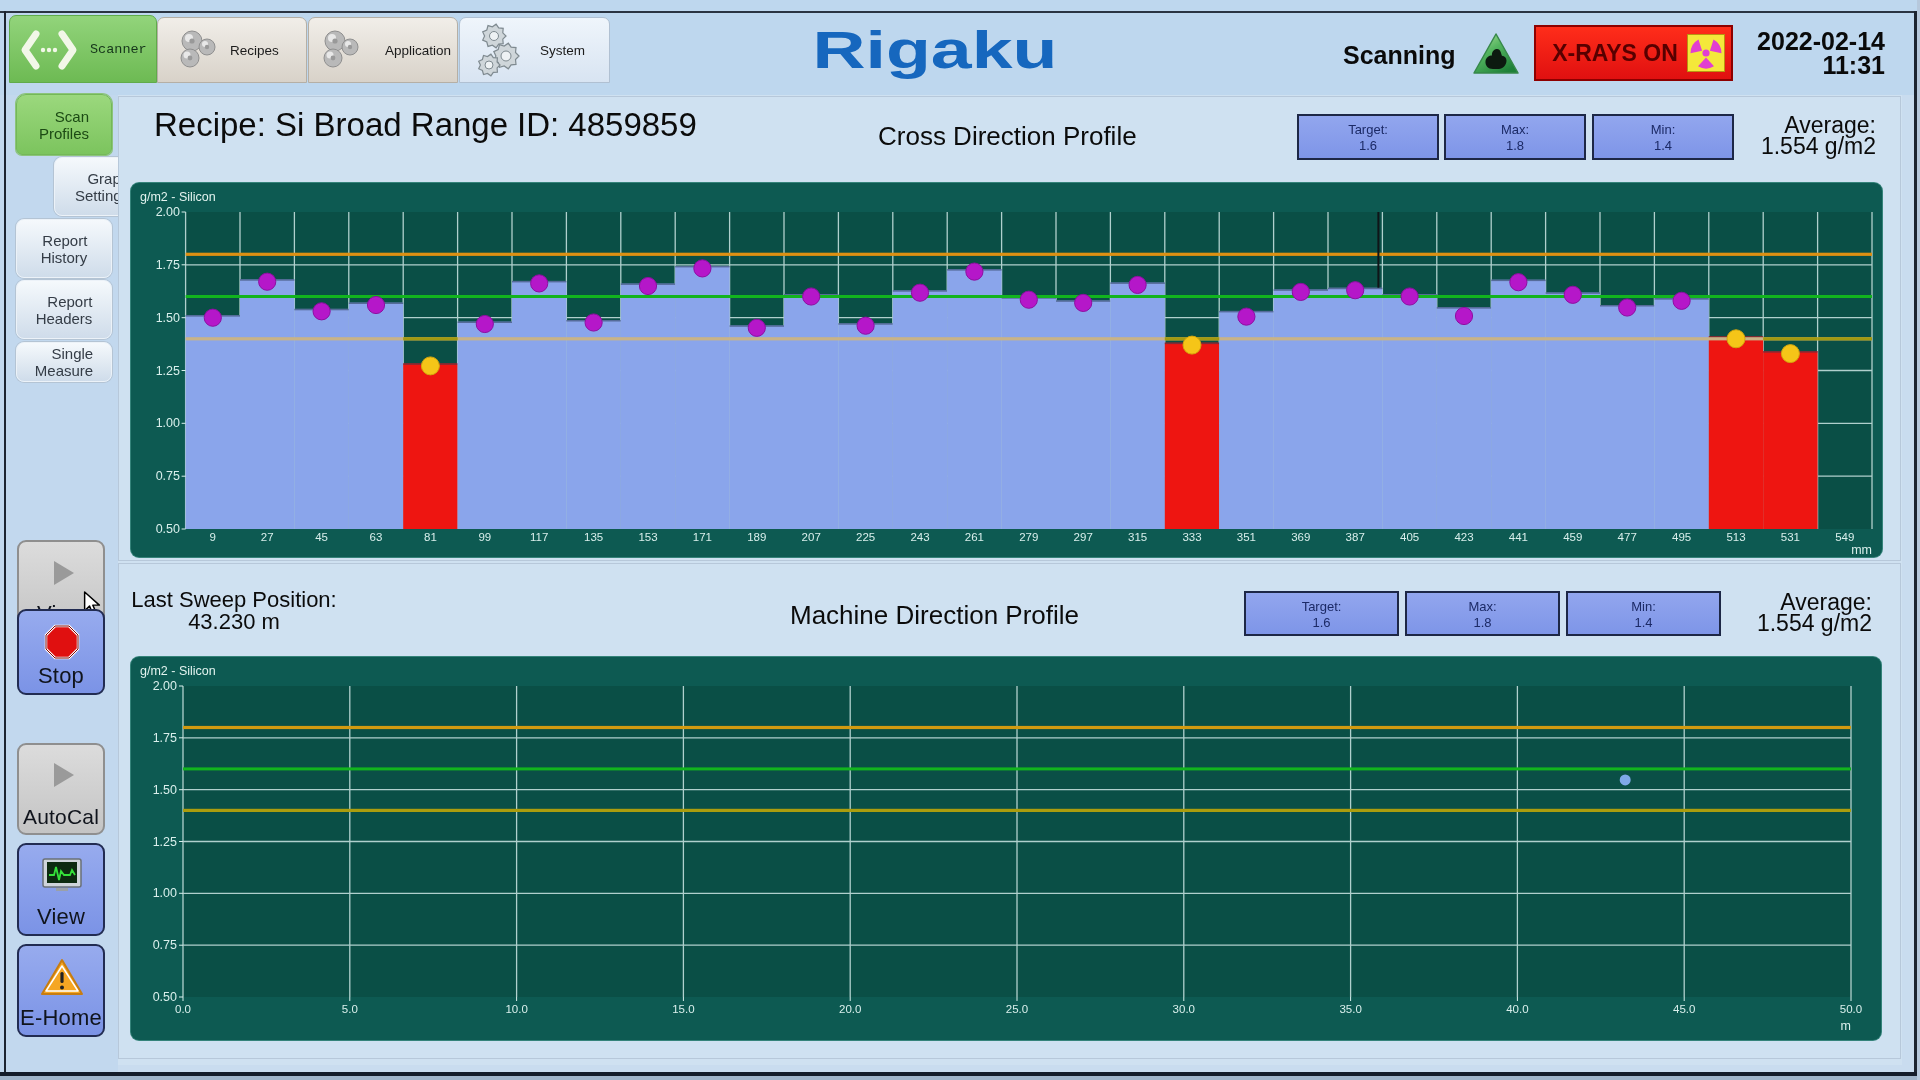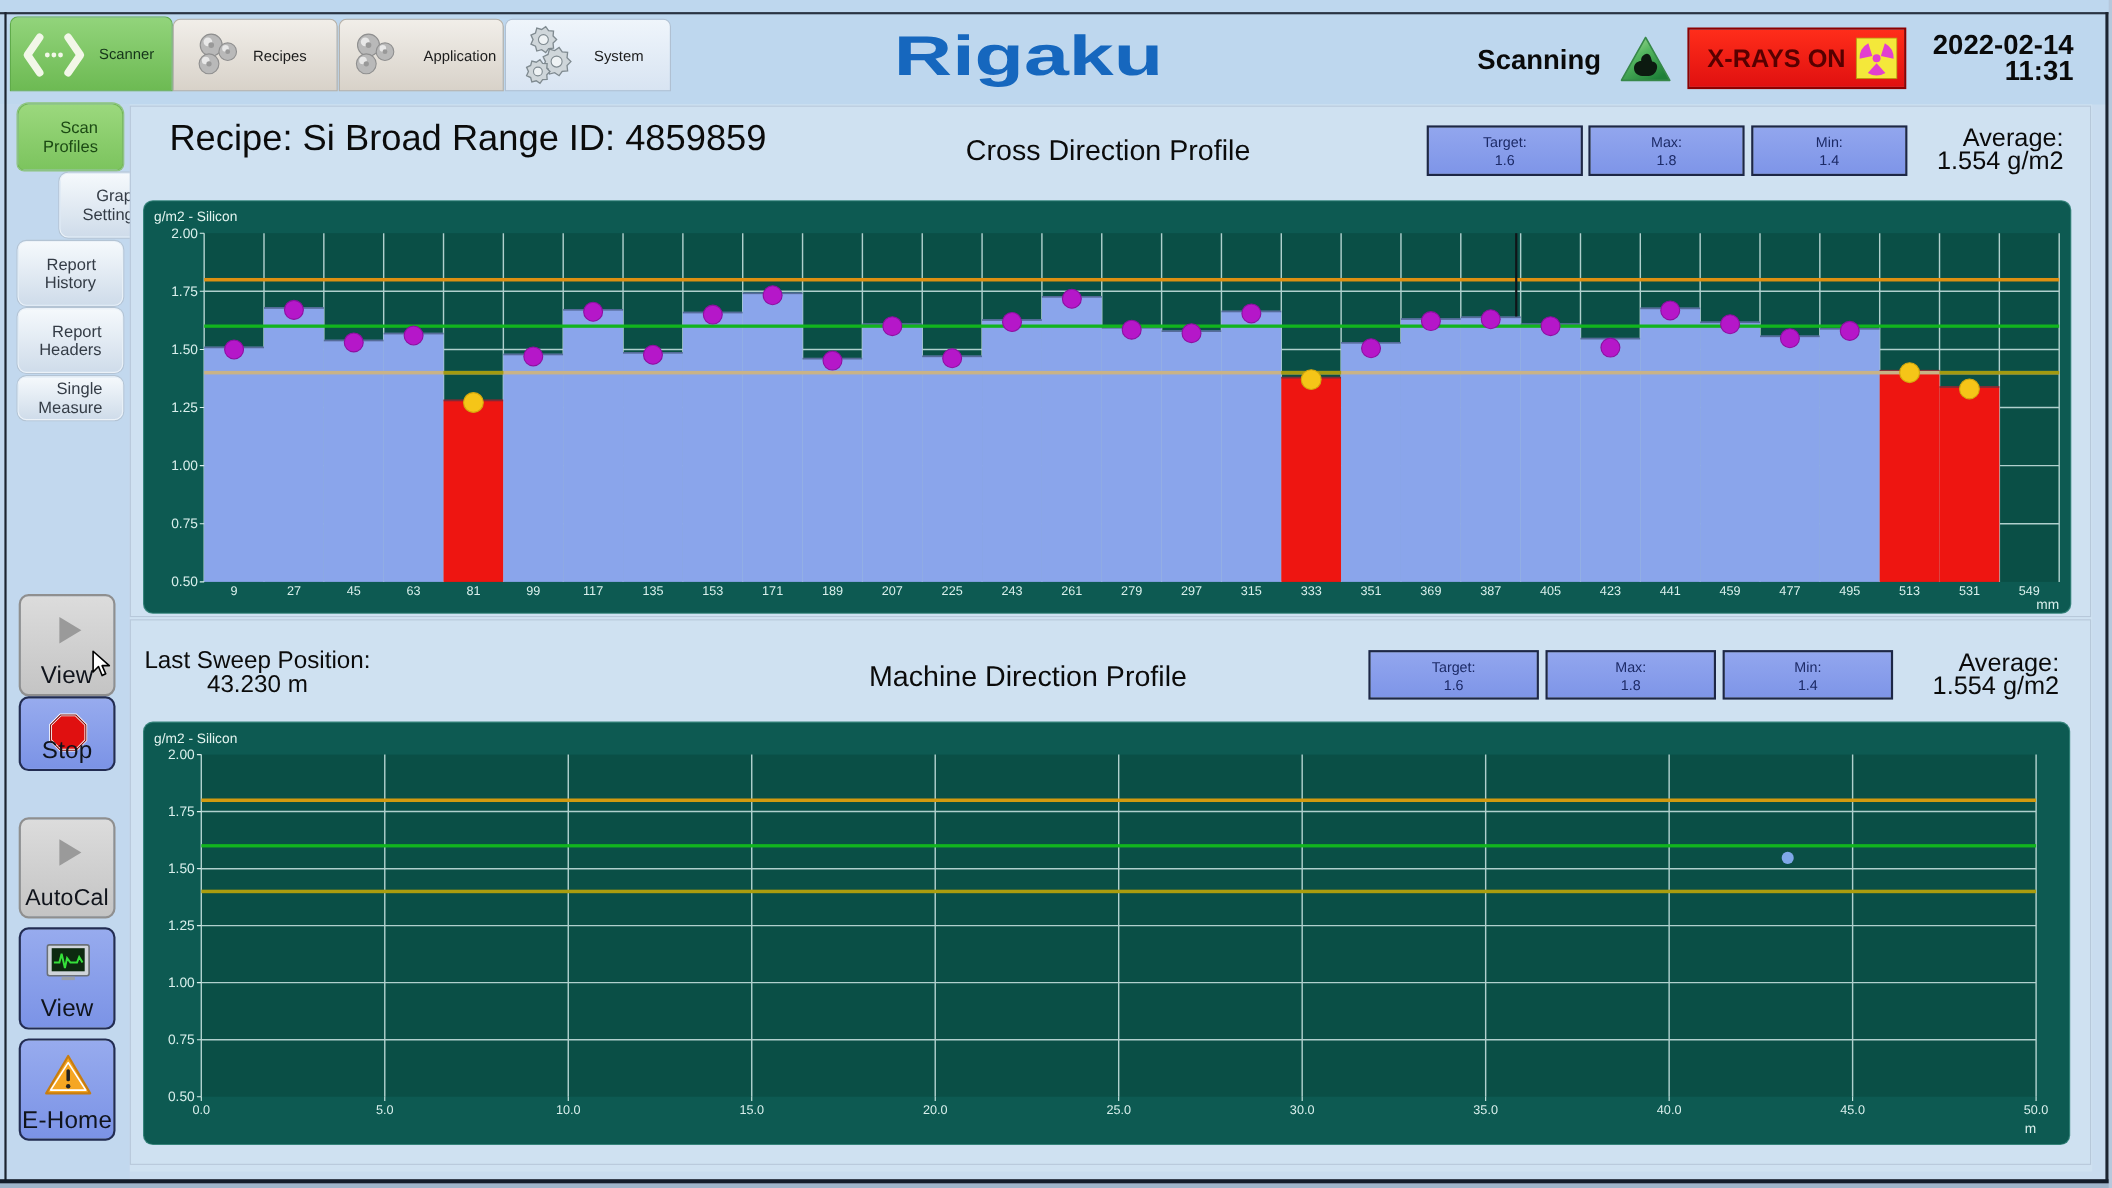--- a/index.html
+++ b/index.html
@@ -26,21 +26,21 @@
 <g stroke="#f2f7e8" stroke-width="7" fill="none" stroke-linecap="round" stroke-linejoin="round">
 <path d="M16 5 L5 21 L16 37"></path>
             <path d="M42 5 L53 21 L42 37"></path>
 </g>
 <g fill="#f2f7e8">
             <circle cx="23" cy="21" r="2.2"></circle>
             <circle cx="29" cy="21" r="2.2"></circle>
             <circle cx="35" cy="21" r="2.2"></circle>
           </g>
 </svg></span>
-  <span class="tabtxt" style="position:absolute;left:80px;color:#15351a;">Scanner</span>
+  <span class="tabtxt" style="position:absolute;left:80px;color:#15351a;font-family:Liberation Mono, monospace;">Scanner</span>
 </div>
 <div class="tab" style="left:157px;width:150px;background:linear-gradient(#f1eee9,#d8d2c9);border:1px solid #b5afa5;">
   <span class="abs" style="left:18px;top:7px;"><svg width="46" height="52" viewBox="0 0 46 52">
 <g fill="#b9b9b9" stroke="#8f8f8f" stroke-width="1">
 <circle cx="16" cy="16" r="10"></circle>
             <circle cx="31" cy="22" r="8"></circle>
             <circle cx="14" cy="33" r="9"></circle>
 </g>
 <g fill="#e8e8e8">
             <circle cx="13" cy="13" r="4"></circle>
@@ -126,21 +126,21 @@
 
 <div class="cbtn graybtn" style="top:540px;height:93px;">
   <span class="abs" style="left:29px;top:16px;"><svg width="30" height="30" viewBox="0 0 30 30">
           <path d="M6 3 L26 15 L6 27 Z" fill="#9a9a9a"></path>
         </svg></span>
       <span class="lab">View</span>
   <span class="abs" style="left:64px;top:48px;"><svg width="18" height="27" viewBox="0 0 22 30">
 <path d="M2 1 L2 24 L8 18 L12 28 L16 26 L12 17 L20 17 Z" fill="#fff" stroke="#000" stroke-width="1.8" stroke-linejoin="round"></path>
 </svg></span>
 </div>
-<div class="cbtn bluebtn" style="top:633px;height:68px;">
+<div class="cbtn bluebtn" style="top:609px;height:86px;">
   <span class="abs" style="left:25px;top:13px;"><svg width="36" height="36" viewBox="0 0 36 36">
 <path d="M11 2 H25 L34 11 V25 L25 34 H11 L2 25 V11 Z" fill="#e01010" stroke="#ffffff" stroke-width="2.5"></path>
 <path d="M11 2 H25 L34 11 V25 L25 34 H11 L2 25 V11 Z" fill="none" stroke="#7d0808" stroke-width="1" transform="translate(0,0)"></path>
 </svg></span>
       <span class="lab">Stop</span>
 </div>
 <div class="cbtn graybtn" style="top:743px;height:92px;">
   <span class="abs" style="left:29px;top:15px;"><svg width="30" height="30" viewBox="0 0 30 30">
           <path d="M6 3 L26 15 L6 27 Z" fill="#9a9a9a"></path>
         </svg></span>

